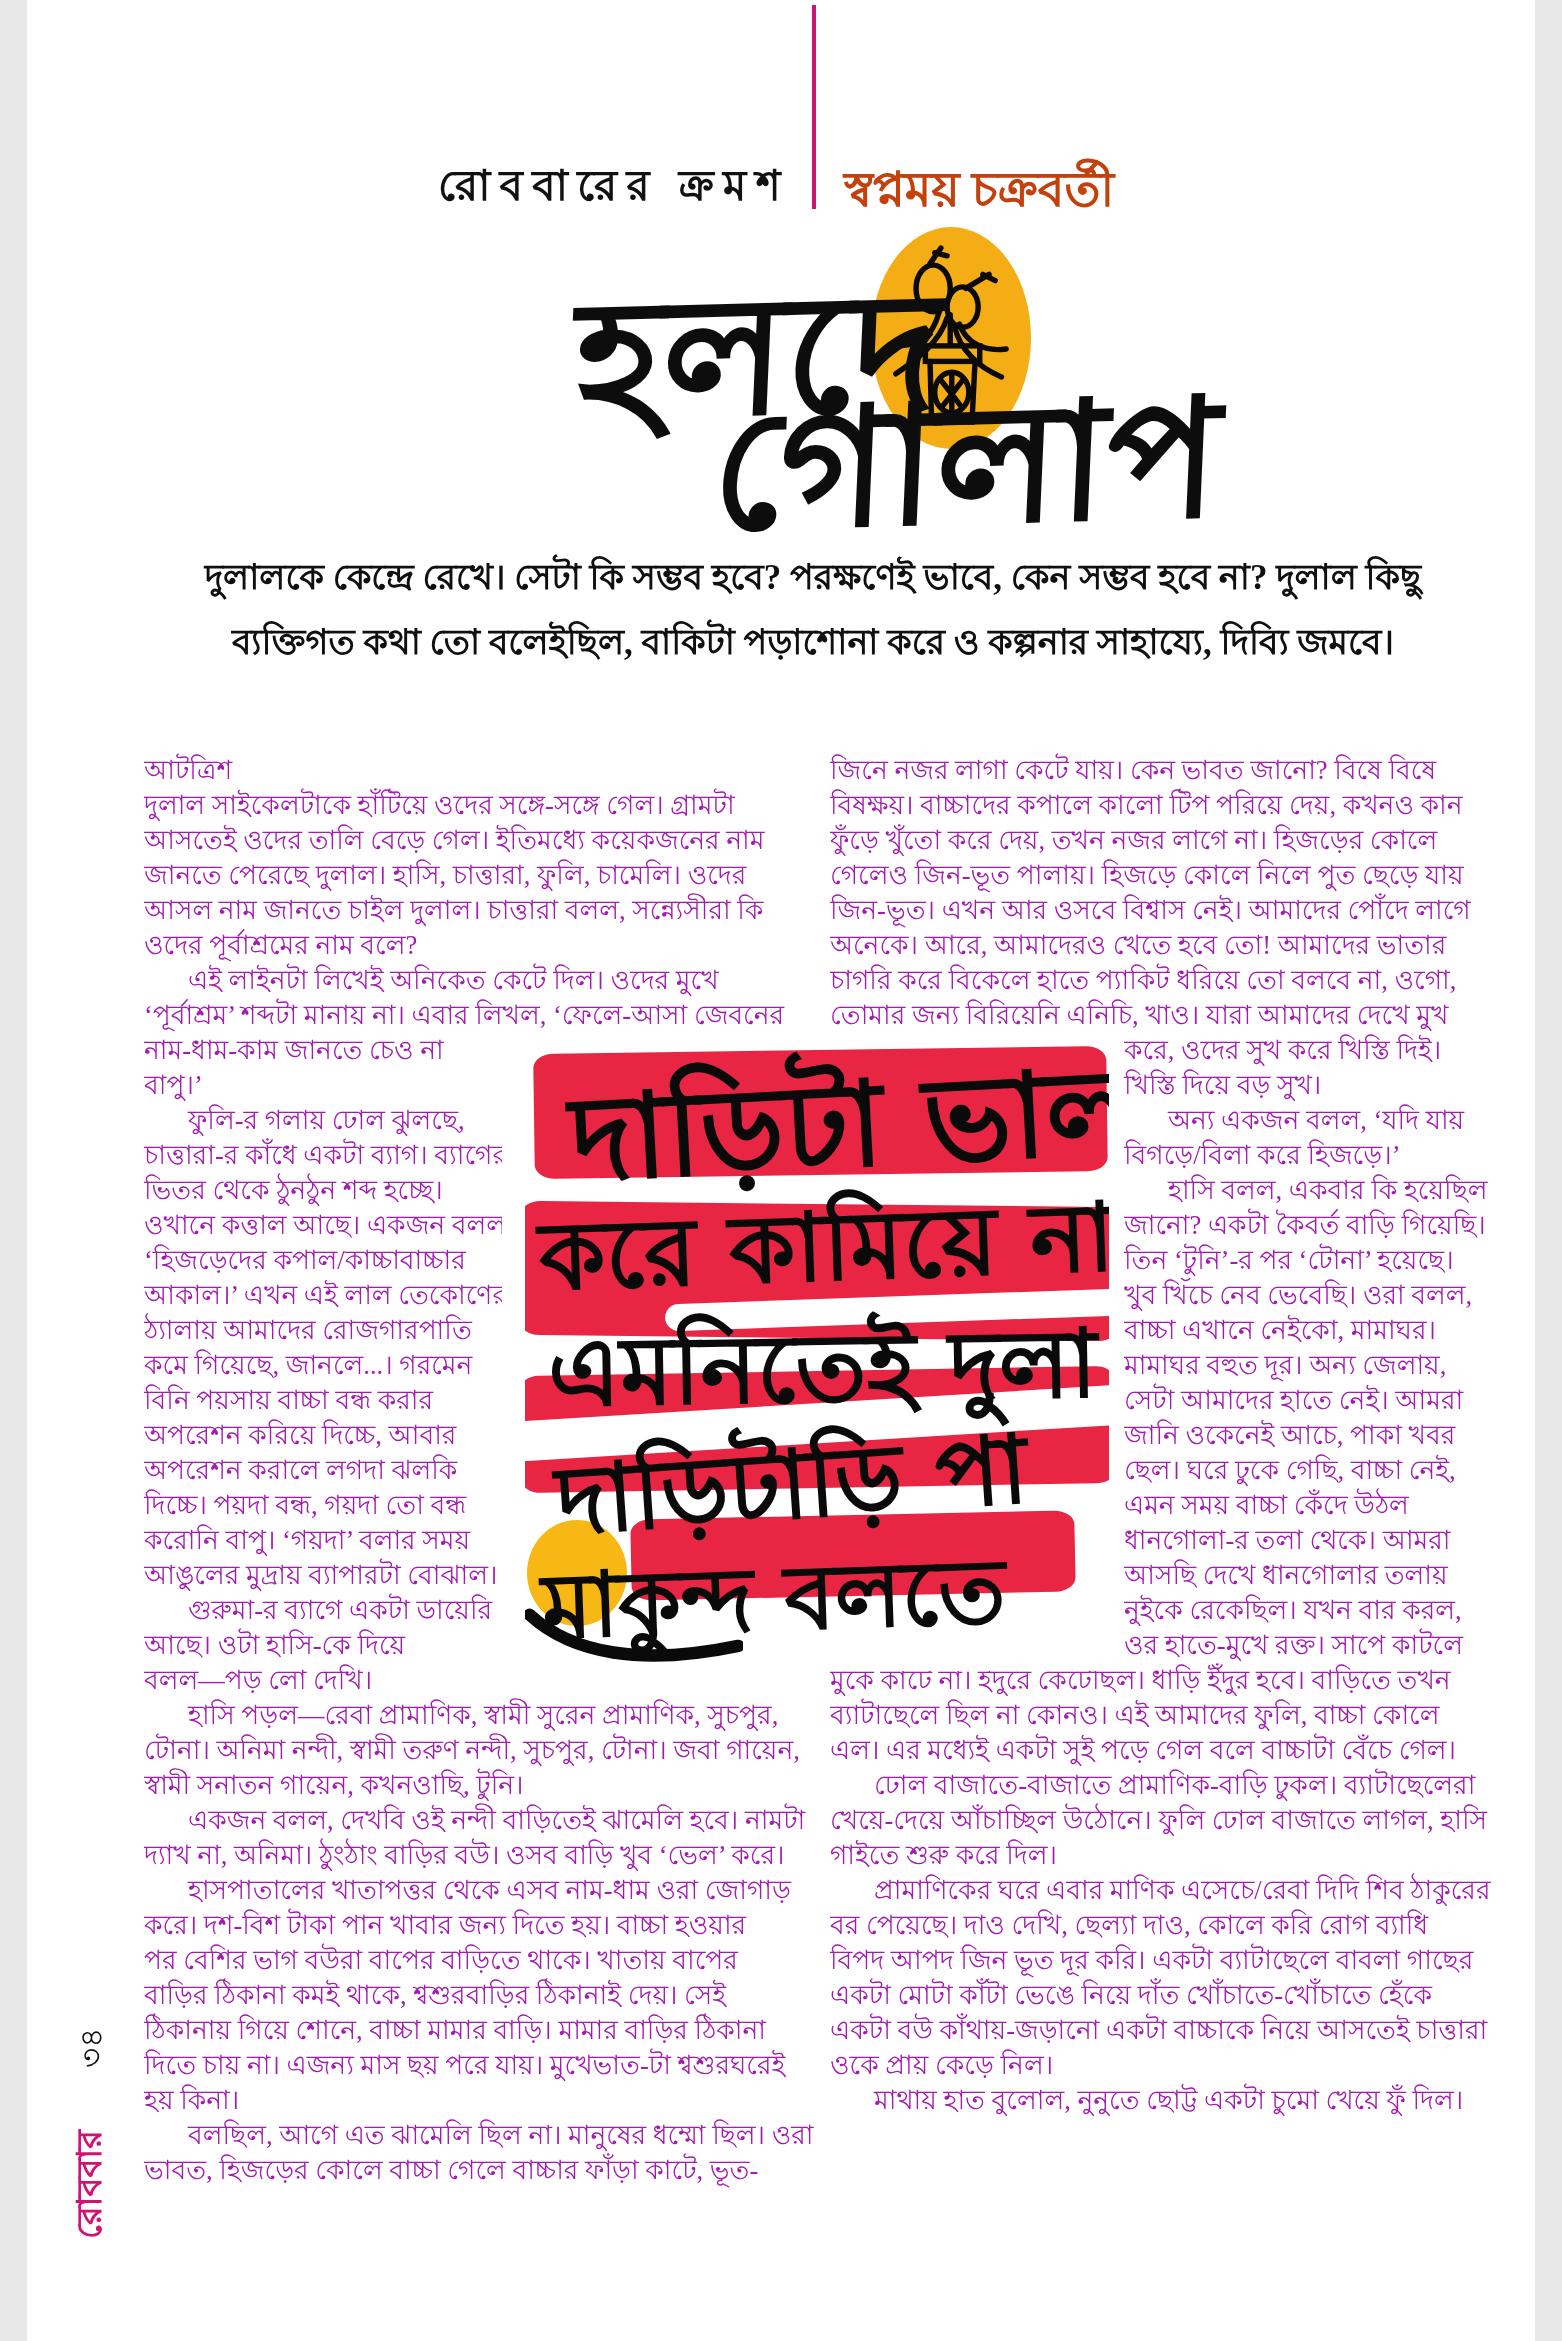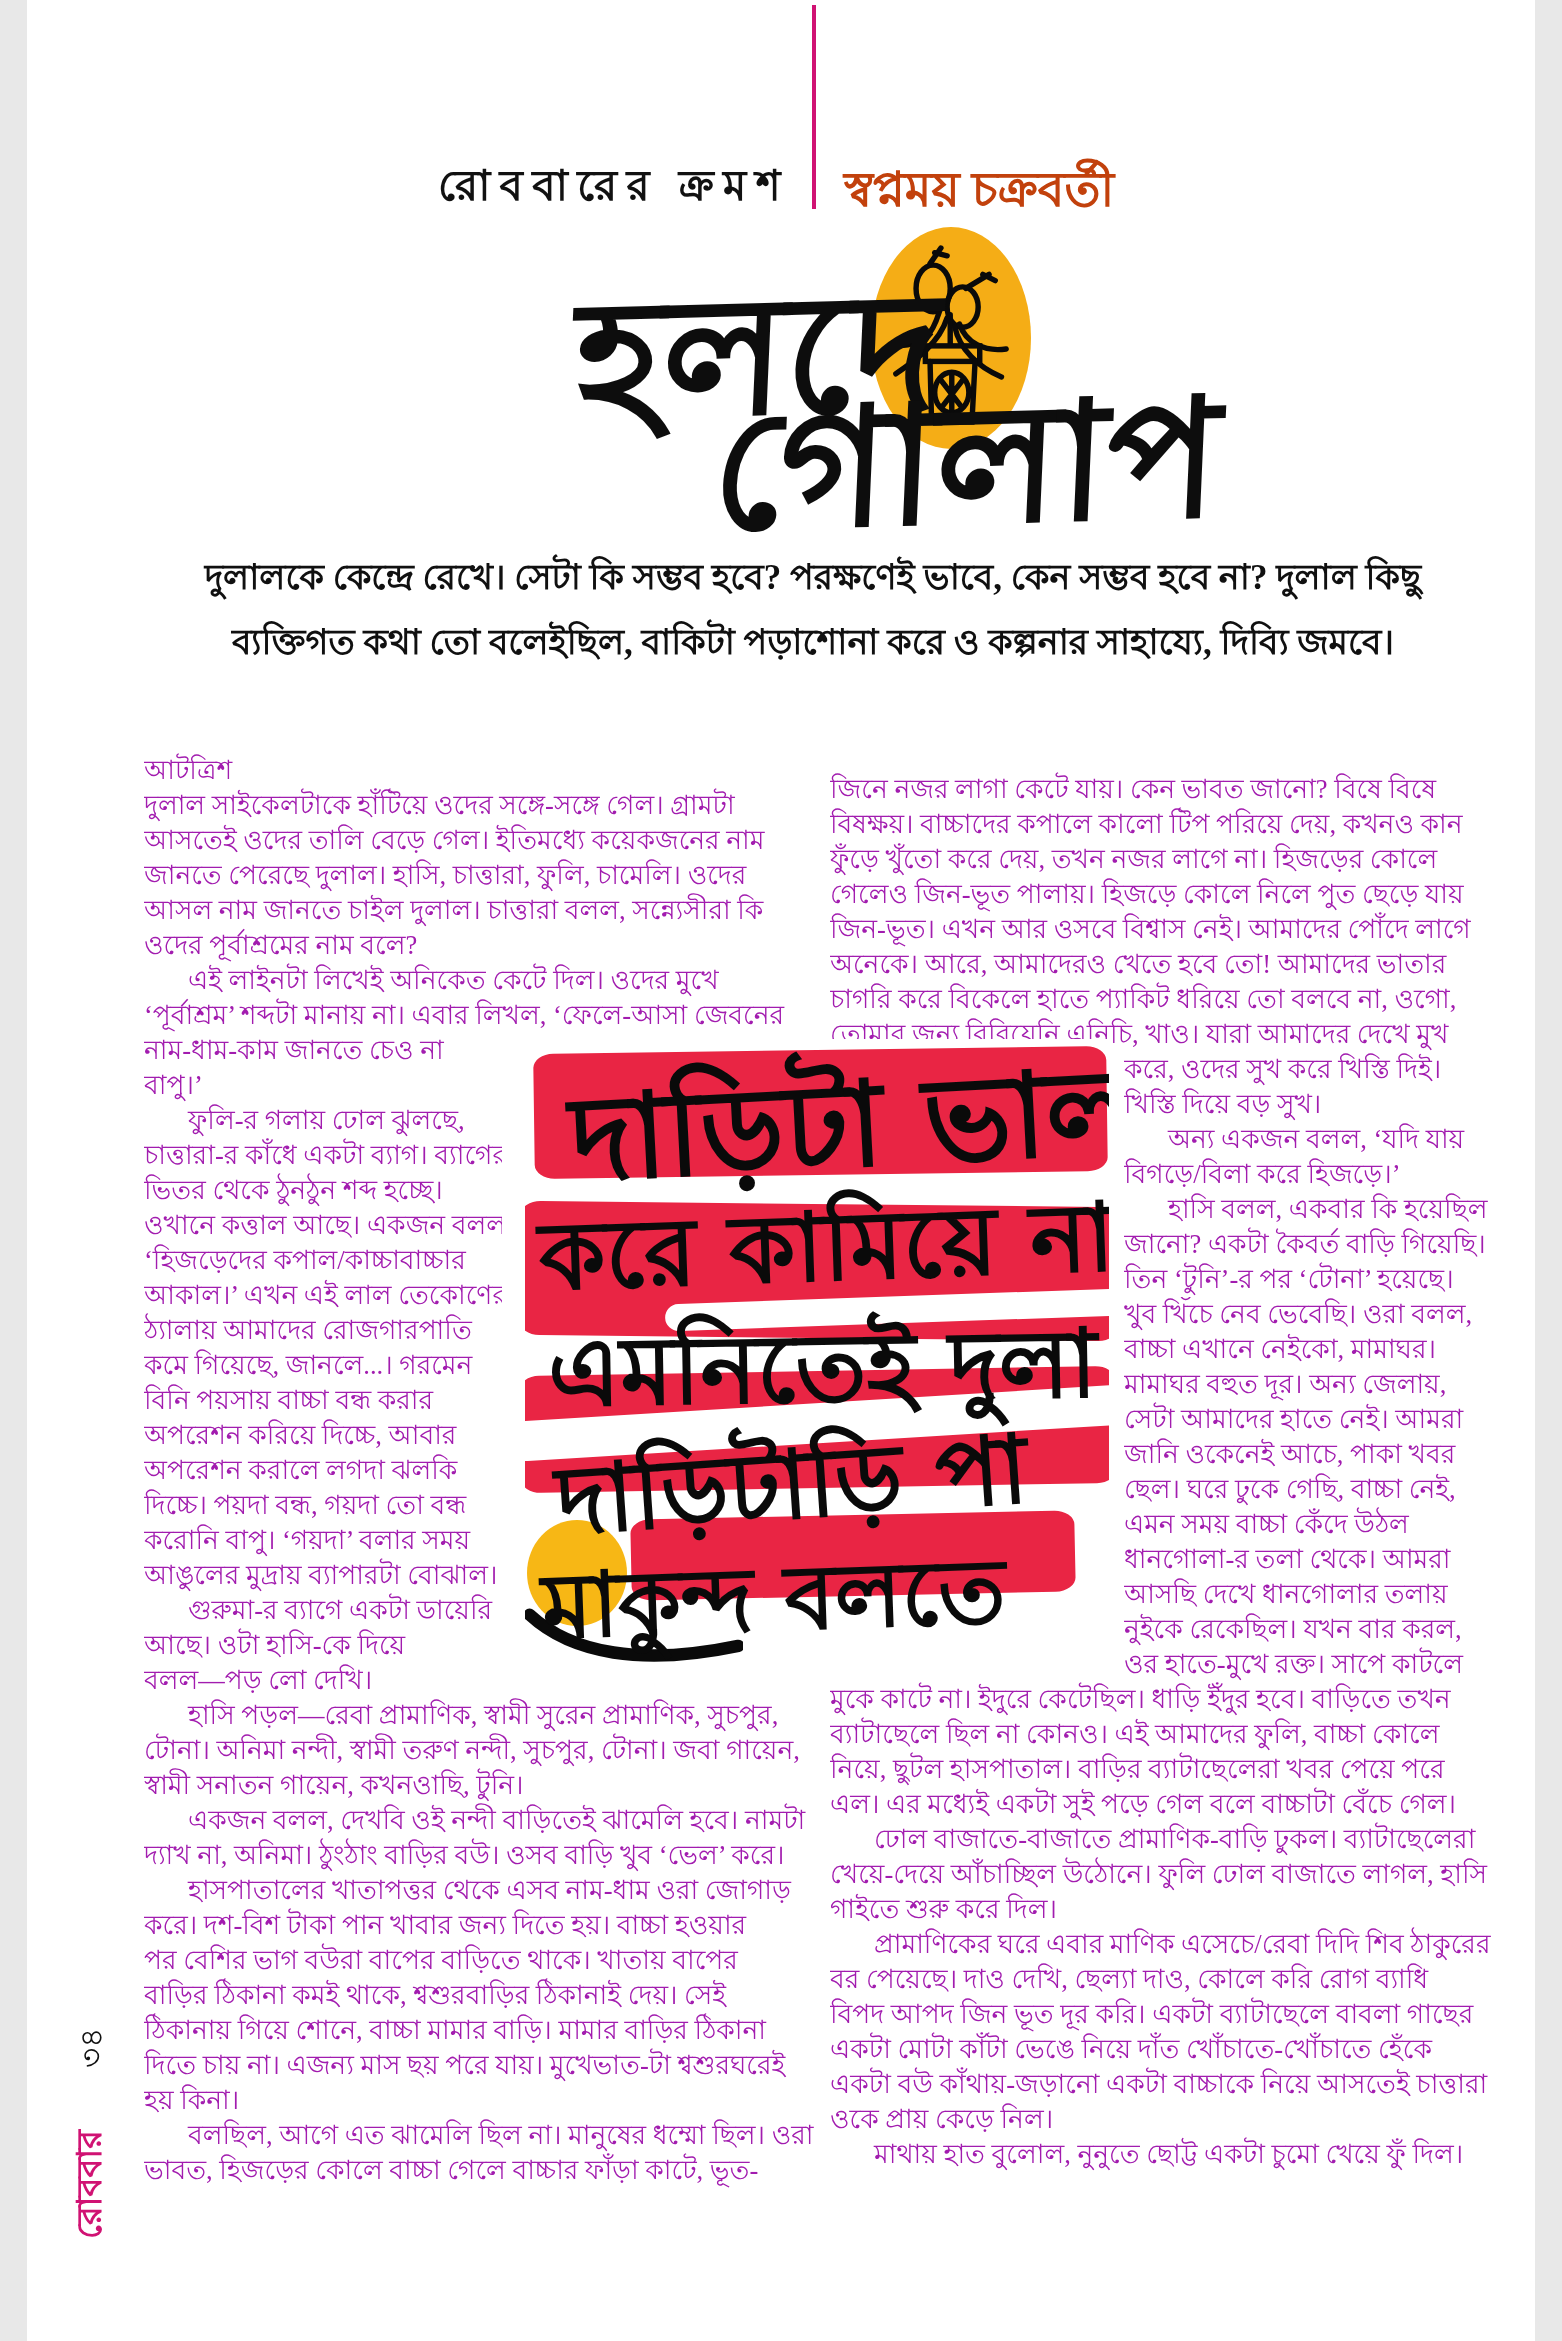--- a/index.html
+++ b/index.html
@@ -33,21 +33,21 @@
   .title-circle svg{position:absolute;left:14px;top:15.6px;}
   
   .intro{
     position:absolute;left:115px;top:545px;width:1342px;text-align:center;
     font-size:35px;line-height:65px;font-weight:bold;color:#101010;
   }
   .intro div{height:65px;overflow:hidden;white-space:nowrap;}
   
   .column{position:absolute;top:753px;font-size:26.5px;color:#a21caf;}
   .column-left{left:117px;width:679px;}
-  .column-right{left:803px;width:699px;margin-top:19px;}
+  .column-right{left:803px;width:699px;}
   .bodyline{height:35px;line-height:35px;white-space:nowrap;overflow:hidden;}
   .bodyline.indent{text-indent:44px;}
   .column-left .bodyline.narrow{margin-right:321px;}
   .column-right .bodyline.narrow{margin-left:294px;}
   
   .artwork{position:absolute;left:498px;top:1039px;width:584px;height:632px;overflow:hidden;background:#fff;}
   .paint-band{position:absolute;background:#e92544;border-radius:20px/14px;}
   .band-1{left:9.3px;top:11px;width:573px;height:125px;transform:rotate(-.8deg);}
   .band-2{left:-4.7px;top:165px;width:599px;height:134px;transform:rotate(.6deg);}
   .band-3{left:-4.7px;top:332px;width:596px;height:117px;transform:rotate(-1deg);}
@@ -182,21 +182,20 @@
       <div class="bodyline narrow">সেটা আমাদের হাতে নেই। আমরা</div>
       <div class="bodyline narrow">জানি ওকেনেই আচে, পাকা খবর</div>
       <div class="bodyline narrow">ছেল। ঘরে ঢুকে গেছি, বাচ্চা নেই,</div>
       <div class="bodyline narrow">এমন সময় বাচ্চা কেঁদে উঠল</div>
       <div class="bodyline narrow">ধানগোলা-র তলা থেকে। আমরা</div>
       <div class="bodyline narrow">আসছি দেখে ধানগোলার তলায়</div>
       <div class="bodyline narrow">নুইকে রেকেছিল। যখন বার করল,</div>
       <div class="bodyline narrow">ওর হাতে-মুখে রক্ত। সাপে কাটলে</div>
       <div class="bodyline">মুকে কাটে না। ইদুরে কেটেছিল। ধাড়ি ইঁদুর হবে। বাড়িতে তখন</div>
       <div class="bodyline">ব্যাটাছেলে ছিল না কোনও। এই আমাদের ফুলি, বাচ্চা কোলে</div>
-      <div class="bodyline">নিয়ে, ছুটল হাসপাতাল। বাড়ির ব্যাটাছেলেরা খবর পেয়ে পরে</div>
       <div class="bodyline">এল। এর মধ্যেই একটা সুই পড়ে গেল বলে বাচ্চাটা বেঁচে গেল।</div>
       <div class="bodyline indent">ঢোল বাজাতে-বাজাতে প্রামাণিক-বাড়ি ঢুকল। ব্যাটাছেলেরা</div>
       <div class="bodyline">খেয়ে-দেয়ে আঁচাচ্ছিল উঠোনে। ফুলি ঢোল বাজাতে লাগল, হাসি</div>
       <div class="bodyline">গাইতে শুরু করে দিল।</div>
       <div class="bodyline indent">প্রামাণিকের ঘরে এবার মাণিক এসেচে/রেবা দিদি শিব ঠাকুরের</div>
       <div class="bodyline">বর পেয়েছে। দাও দেখি, ছেল্যা দাও, কোলে করি রোগ ব্যাধি</div>
       <div class="bodyline">বিপদ আপদ জিন ভূত দূর করি। একটা ব্যাটাছেলে বাবলা গাছের</div>
       <div class="bodyline">একটা মোটা কাঁটা ভেঙে নিয়ে দাঁত খোঁচাতে-খোঁচাতে হেঁকে</div>
       <div class="bodyline">একটা বউ কাঁথায়-জড়ানো একটা বাচ্চাকে নিয়ে আসতেই চাত্তারা</div>
       <div class="bodyline">ওকে প্রায় কেড়ে নিল।</div>

